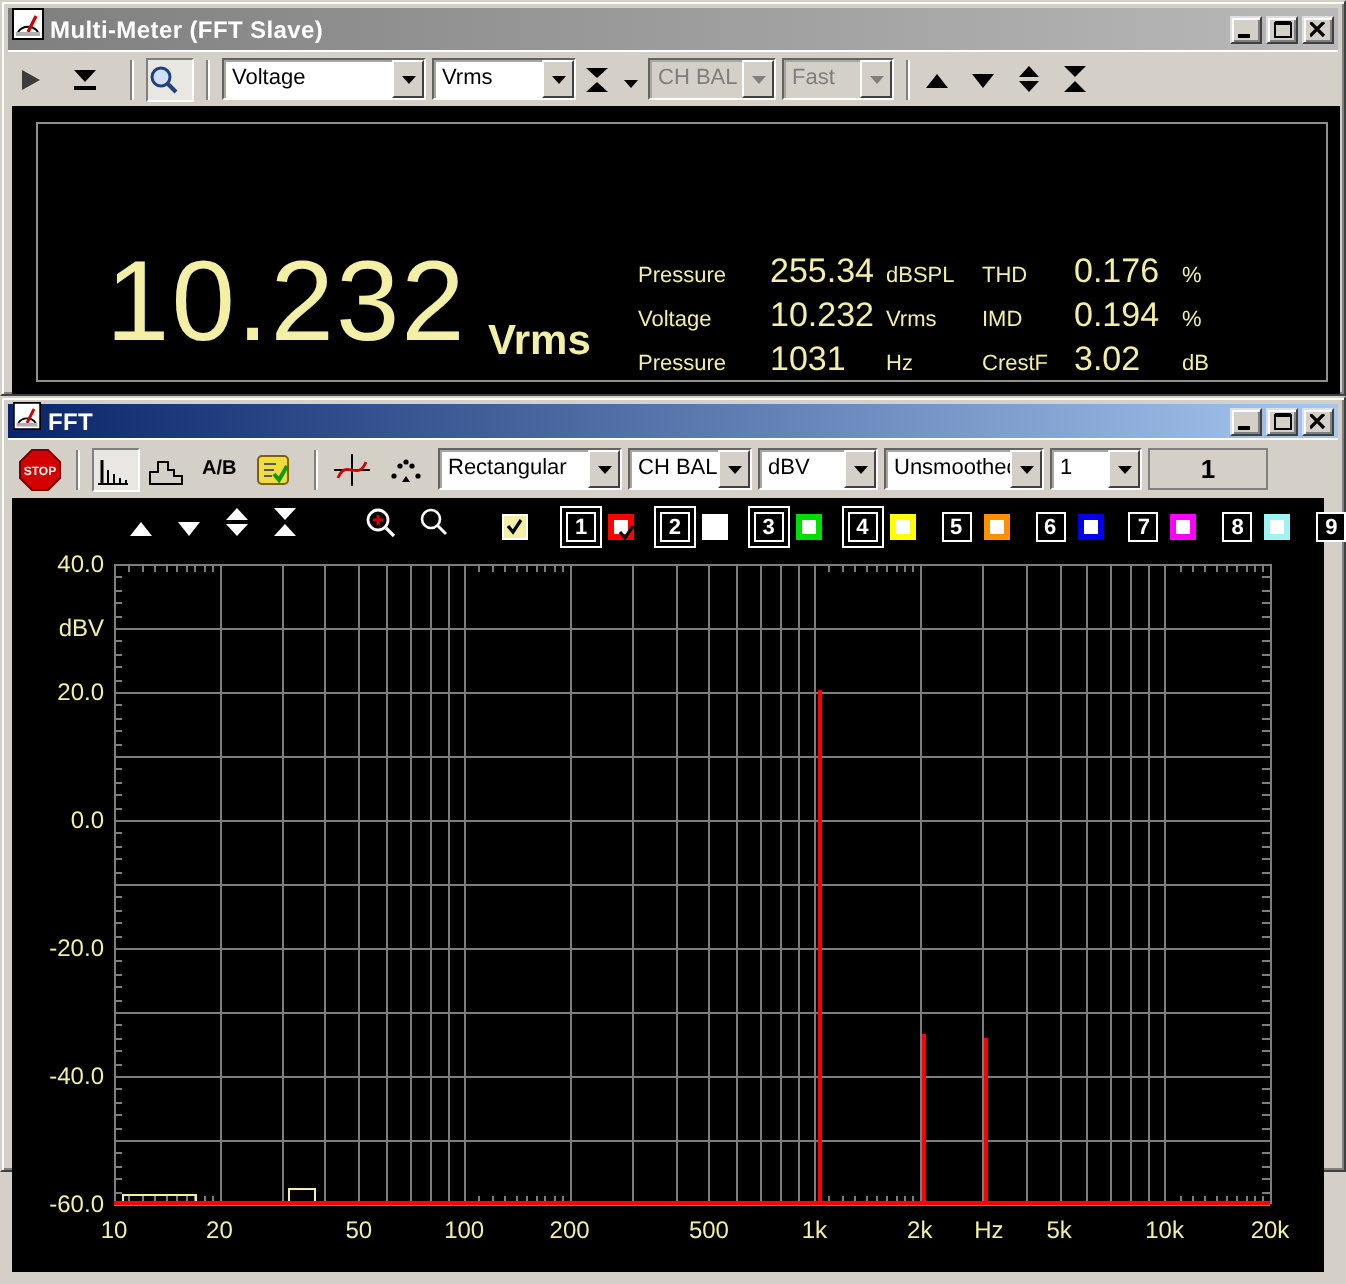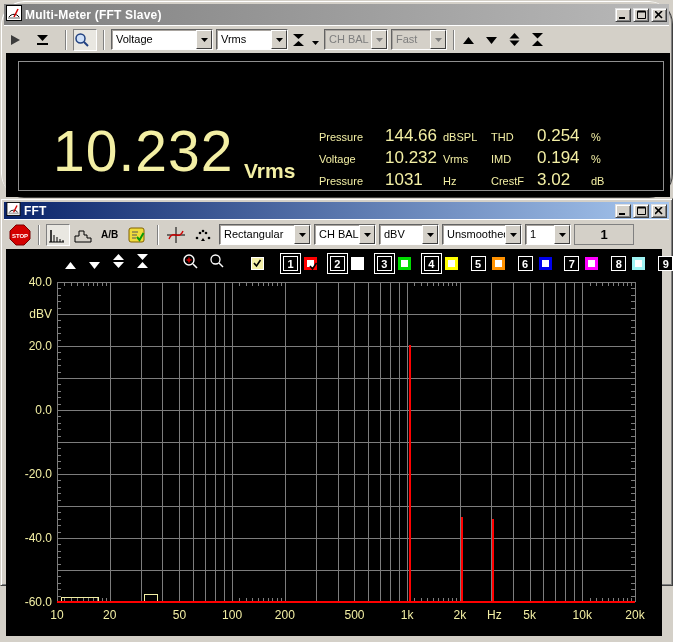--- a/index.html
+++ b/index.html
@@ -64,21 +64,21 @@
   .chcb { position:absolute; top:8px; width:13px; height:13px; background:#fff; }
   .allcb { position:absolute; left:245px; top:8px; width:13px; height:13px;
     background:#f3efa7; border:1px solid #fff; }
   .checkmark { position:absolute; left:0px; top:0px; }
   #plot { position:absolute; left:0; top:0; }
   #plot text { font:12px "Liberation Sans", sans-serif; fill:#f3efa4; }
 </style>
 </head>
 <body>
 
-<div class="win" id="meter-window" style="top:0; height:198px;border-radius:24px;">
+<div class="win" id="meter-window" style="top:0; height:198px;">
   <div class="titlebar inactive">
     <span>
       <svg width="16" height="16" viewBox="0 0 16 16">
           <rect x="0.5" y="0.5" width="15" height="15" fill="#fff" stroke="#000"></rect>
           <path d="M3,12 A6 6 0 0 1 13,12" fill="none" stroke="#000"></path>
           <path d="M8,12 L12,4" stroke="#d00000" stroke-width="1.6"></path>
           <rect x="2" y="12" width="12" height="2" fill="#b0b0b0"></rect>
         </svg>
     </span>
     <span class="titletext">Multi-Meter (FFT Slave)</span>
@@ -185,24 +185,24 @@
           <polygon points="1,13 12,13 6.5,7.5" fill="#000"></polygon>
         </svg>
       </span>
   </div>
   <div class="meter-display">
     <div class="inner-frame"></div>
     <div class="big-value">10.232</div>
     <div class="big-unit">Vrms</div>
     <div class="readout" id="readout">
         <span class="ro c0">Pressure</span>
-        <span class="ro c1">144.66</span>
+        <span class="ro c1">255.34</span>
         <span class="ro c2">dBSPL</span>
         <span class="ro c3">THD</span>
-        <span class="ro c4">0.254</span>
+        <span class="ro c4">0.176</span>
         <span class="ro c5">%</span>
         <span class="ro c0">Voltage</span>
         <span class="ro c1">10.232</span>
         <span class="ro c2">Vrms</span>
         <span class="ro c3">IMD</span>
         <span class="ro c4">0.194</span>
         <span class="ro c5">%</span>
         <span class="ro c0">Pressure</span>
         <span class="ro c1">1031</span>
         <span class="ro c2">Hz</span>

